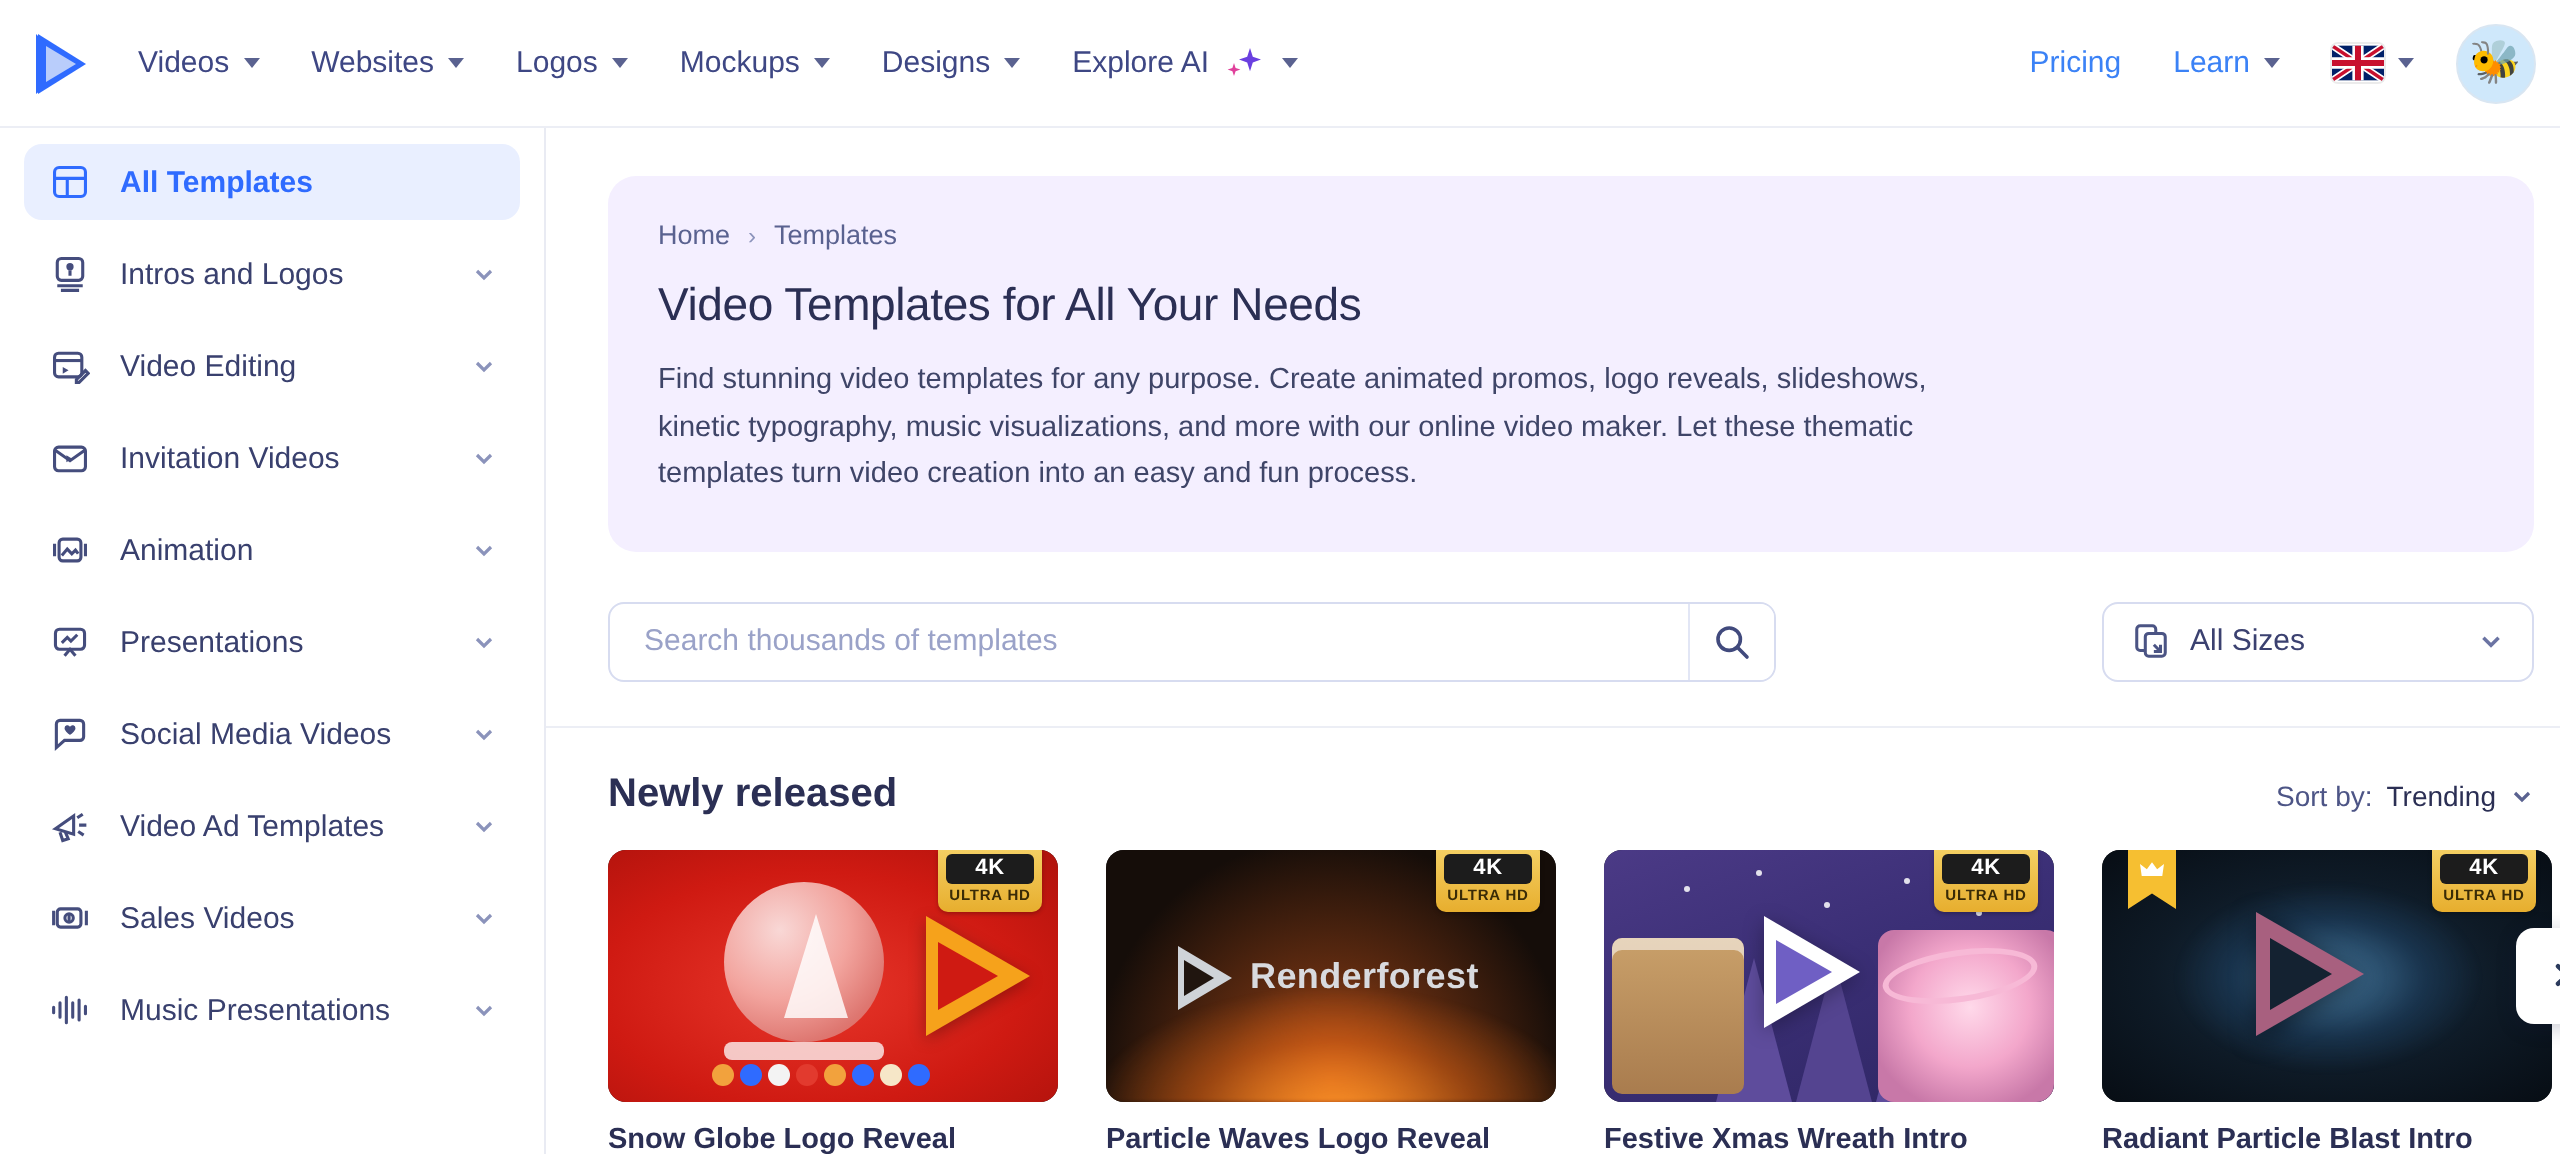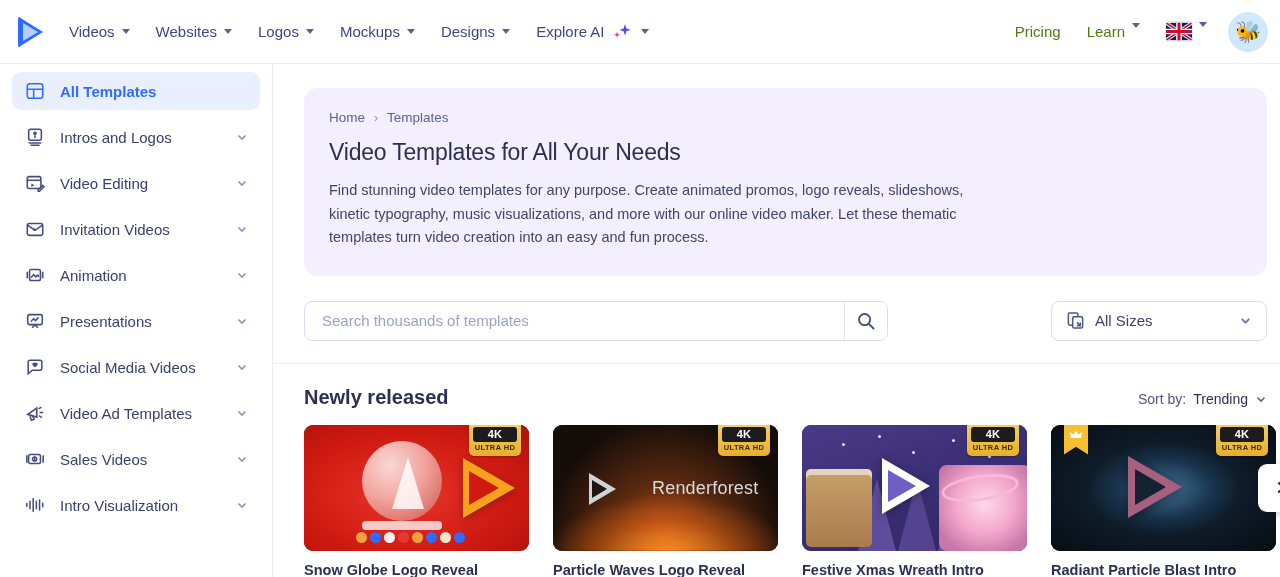--- a/index.html
+++ b/index.html
@@ -45,23 +45,23 @@
     display:inline-block;
   }
   .sparkles { position: relative; width: 22px; height: 18px; display:inline-block; }
 
   .header-right {
     margin-left: auto;
     display: flex; align-items: center; gap: 4px;
     padding-right: 12px;
   }
   .h-link {
-    font-size: 15px; color: #4d7c0f;
+    font-size: 15px; color: #3b82f6;
     padding: 8px 11px; cursor: pointer; border-radius: 6px;
-    display: flex; gap: 7px; white-space: nowrap;
+    display: flex; align-items: center; gap: 7px; white-space: nowrap;
   }
   .flag {
     width: 26px; height: 19px; border-radius: 3px;
     overflow: hidden; display: inline-block; position: relative;
     box-shadow: 0 0 0 1px rgba(0,0,0,.08);
   }
   .avatar {
     width: 40px; height: 40px; border-radius: 50%;
     background: #cfe8fb;
     border: 1px solid #d9e6f2;
@@ -264,21 +264,21 @@
     display:flex; align-items:center; gap: 9px;
   }
   .rf-tri {
     width:0;height:0;border-top:16px solid transparent;border-bottom:16px solid transparent;
     border-left:27px solid #cfd3d8; position:relative;
   }
   .rf-tri:after{
     content:"";position:absolute;left:-24px;top:-9px;
     border-top:9px solid transparent;border-bottom:9px solid transparent;border-left:15px solid #20150f;
   }
-  .rf-text { font-size: 18px; font-weight: normal; color: #d8dade; letter-spacing:.2px;margin-left:27px; }
+  .rf-text { font-size: 18px; font-weight: bold; color: #d8dade; letter-spacing:.2px; }
 
   .art3 { background: linear-gradient(160deg,#4b3a86 0%,#3b2f76 45%,#2e2663 100%); }
   .xtree {
     position:absolute; bottom:0; width:0;height:0;
     border-left:19px solid transparent;border-right:19px solid transparent;
     border-bottom:72px solid #5e4c9c;
   }
   .house {
     position:absolute; left:4px; bottom:4px; width:66px;height:78px;border-radius:5px;
     background: linear-gradient(180deg,#c9a06a 0%, #a97c4e 100%);
@@ -534,21 +534,21 @@
           <path d="M2.5 4.5 6 8l3.5-3.5"></path>
         </svg>
     </div>
 
     <div class="side-item">
       <span class="side-ico">
         <svg viewBox="0 0 22 22" width="20" height="20" fill="none" stroke="currentColor" stroke-width="1.7" stroke-linecap="round">
           <path d="M2 9.5v3M5.5 7v8M9 4v14M12.5 7v8M16 5.5v11M19.5 9v4"></path>
         </svg>
       </span>
-      <span class="side-label">Intro Visualization</span>
+      <span class="side-label">Music Presentations</span>
       <svg class="side-chev" viewBox="0 0 12 12" fill="none" stroke="currentColor" stroke-width="1.6">
           <path d="M2.5 4.5 6 8l3.5-3.5"></path>
         </svg>
     </div>
   </div>
 
   <div class="main">
 
     <div class="hero">
       <div class="crumbs">

